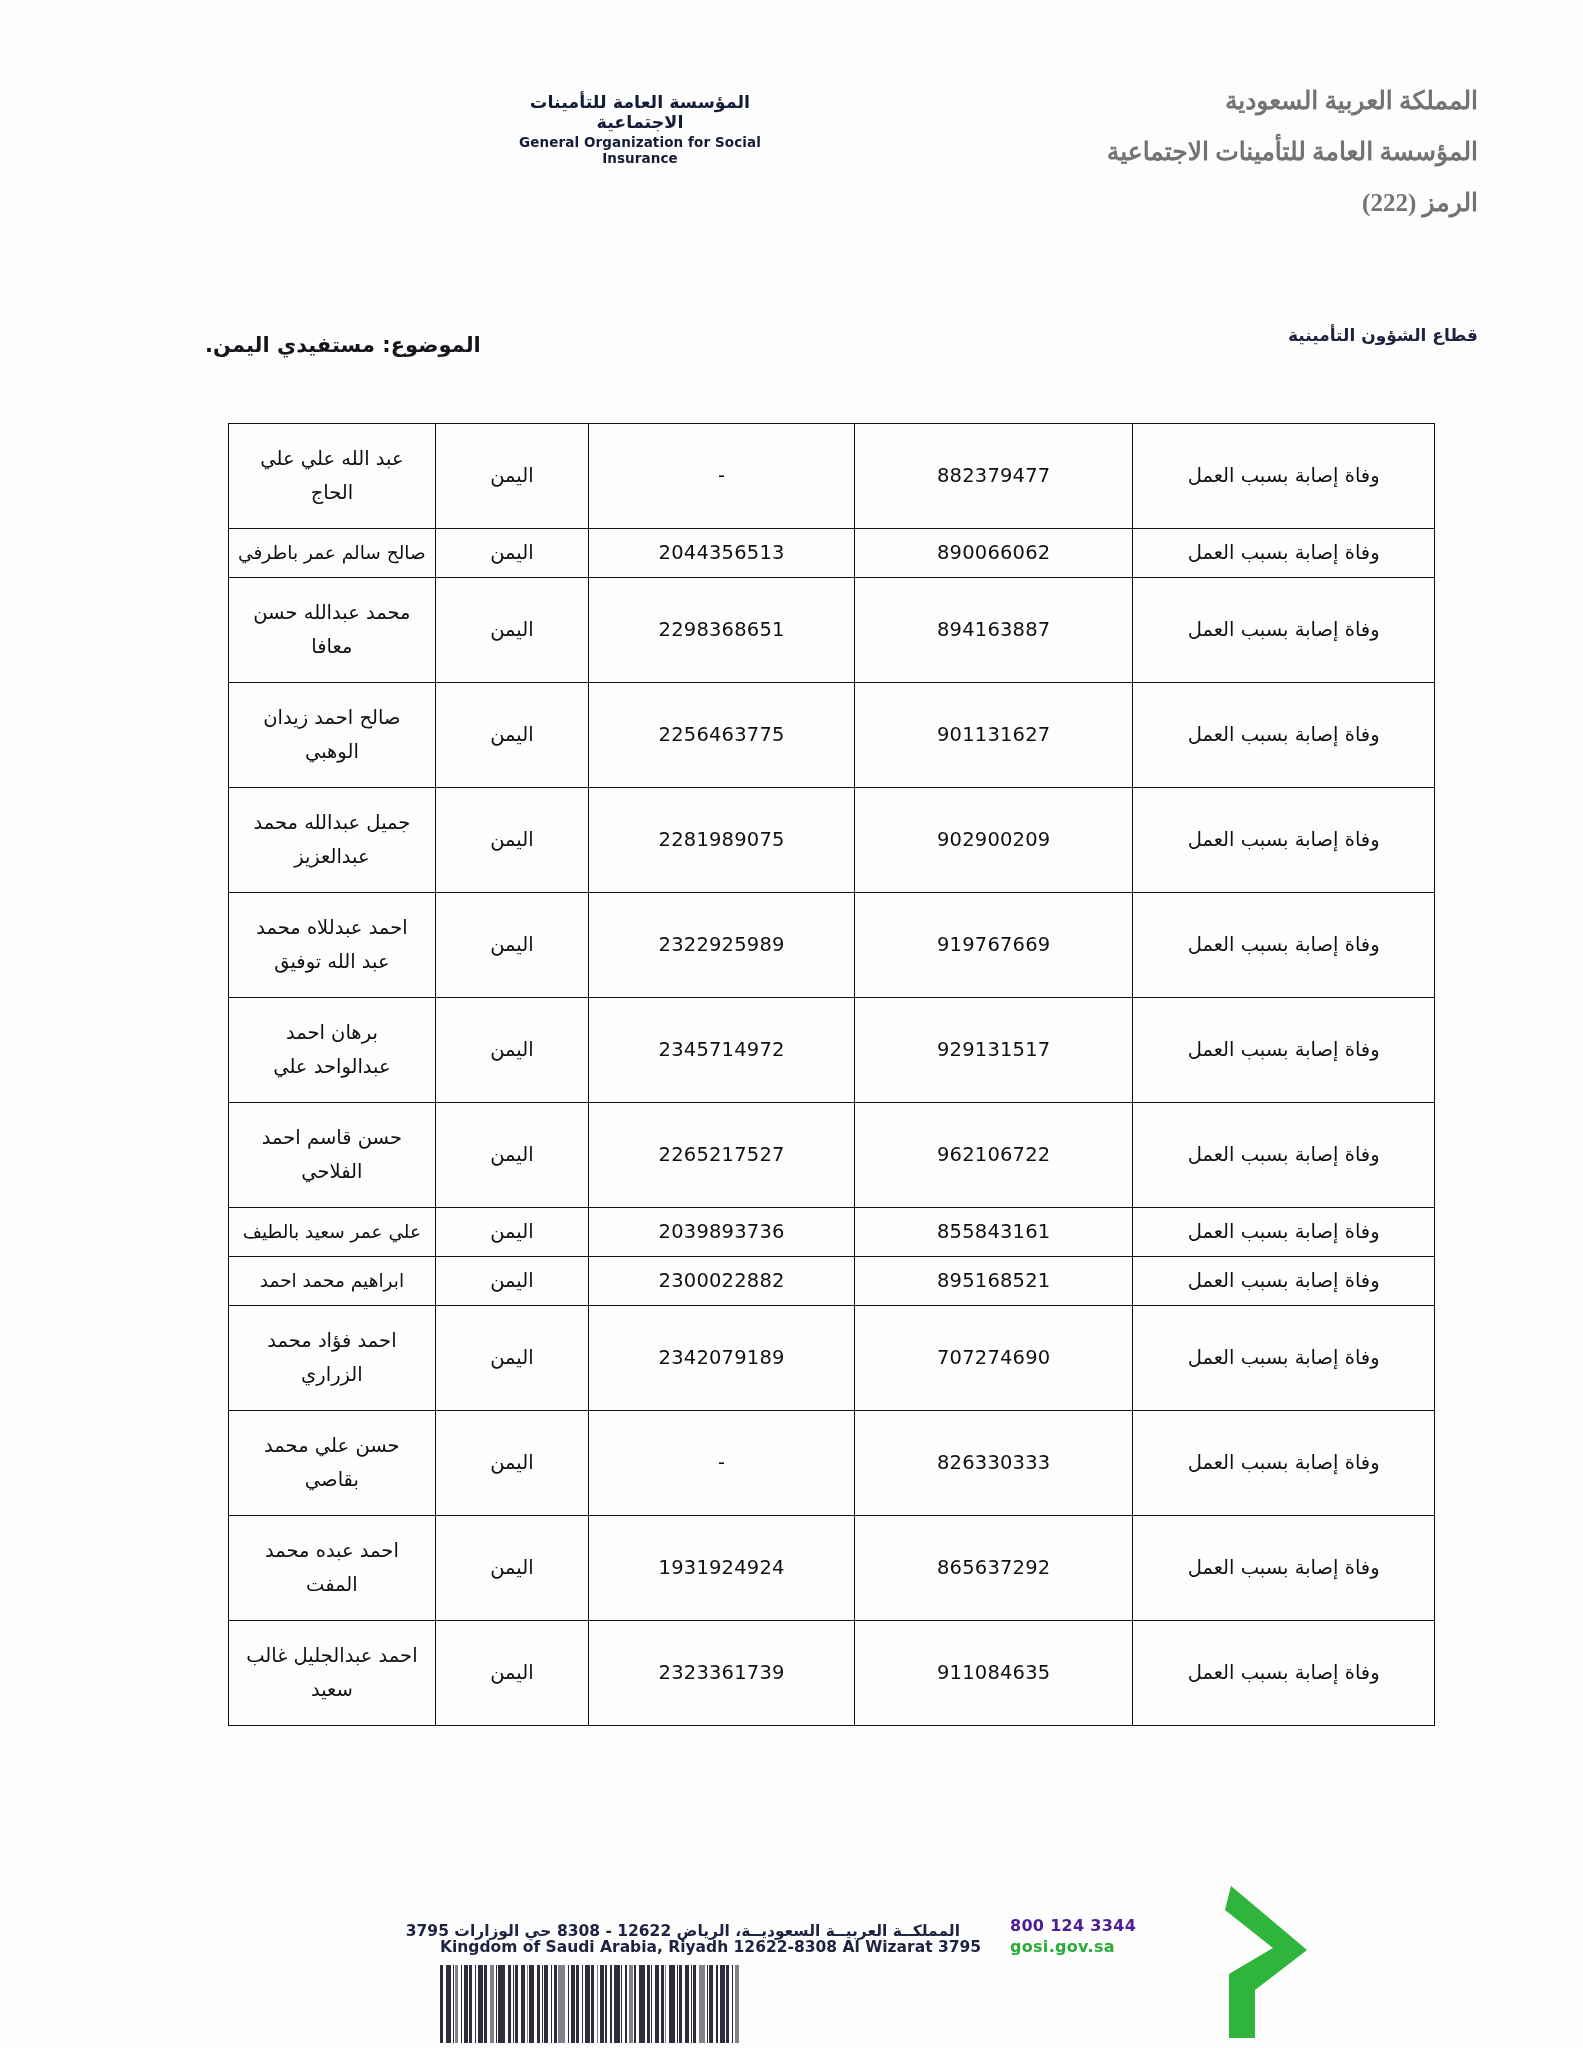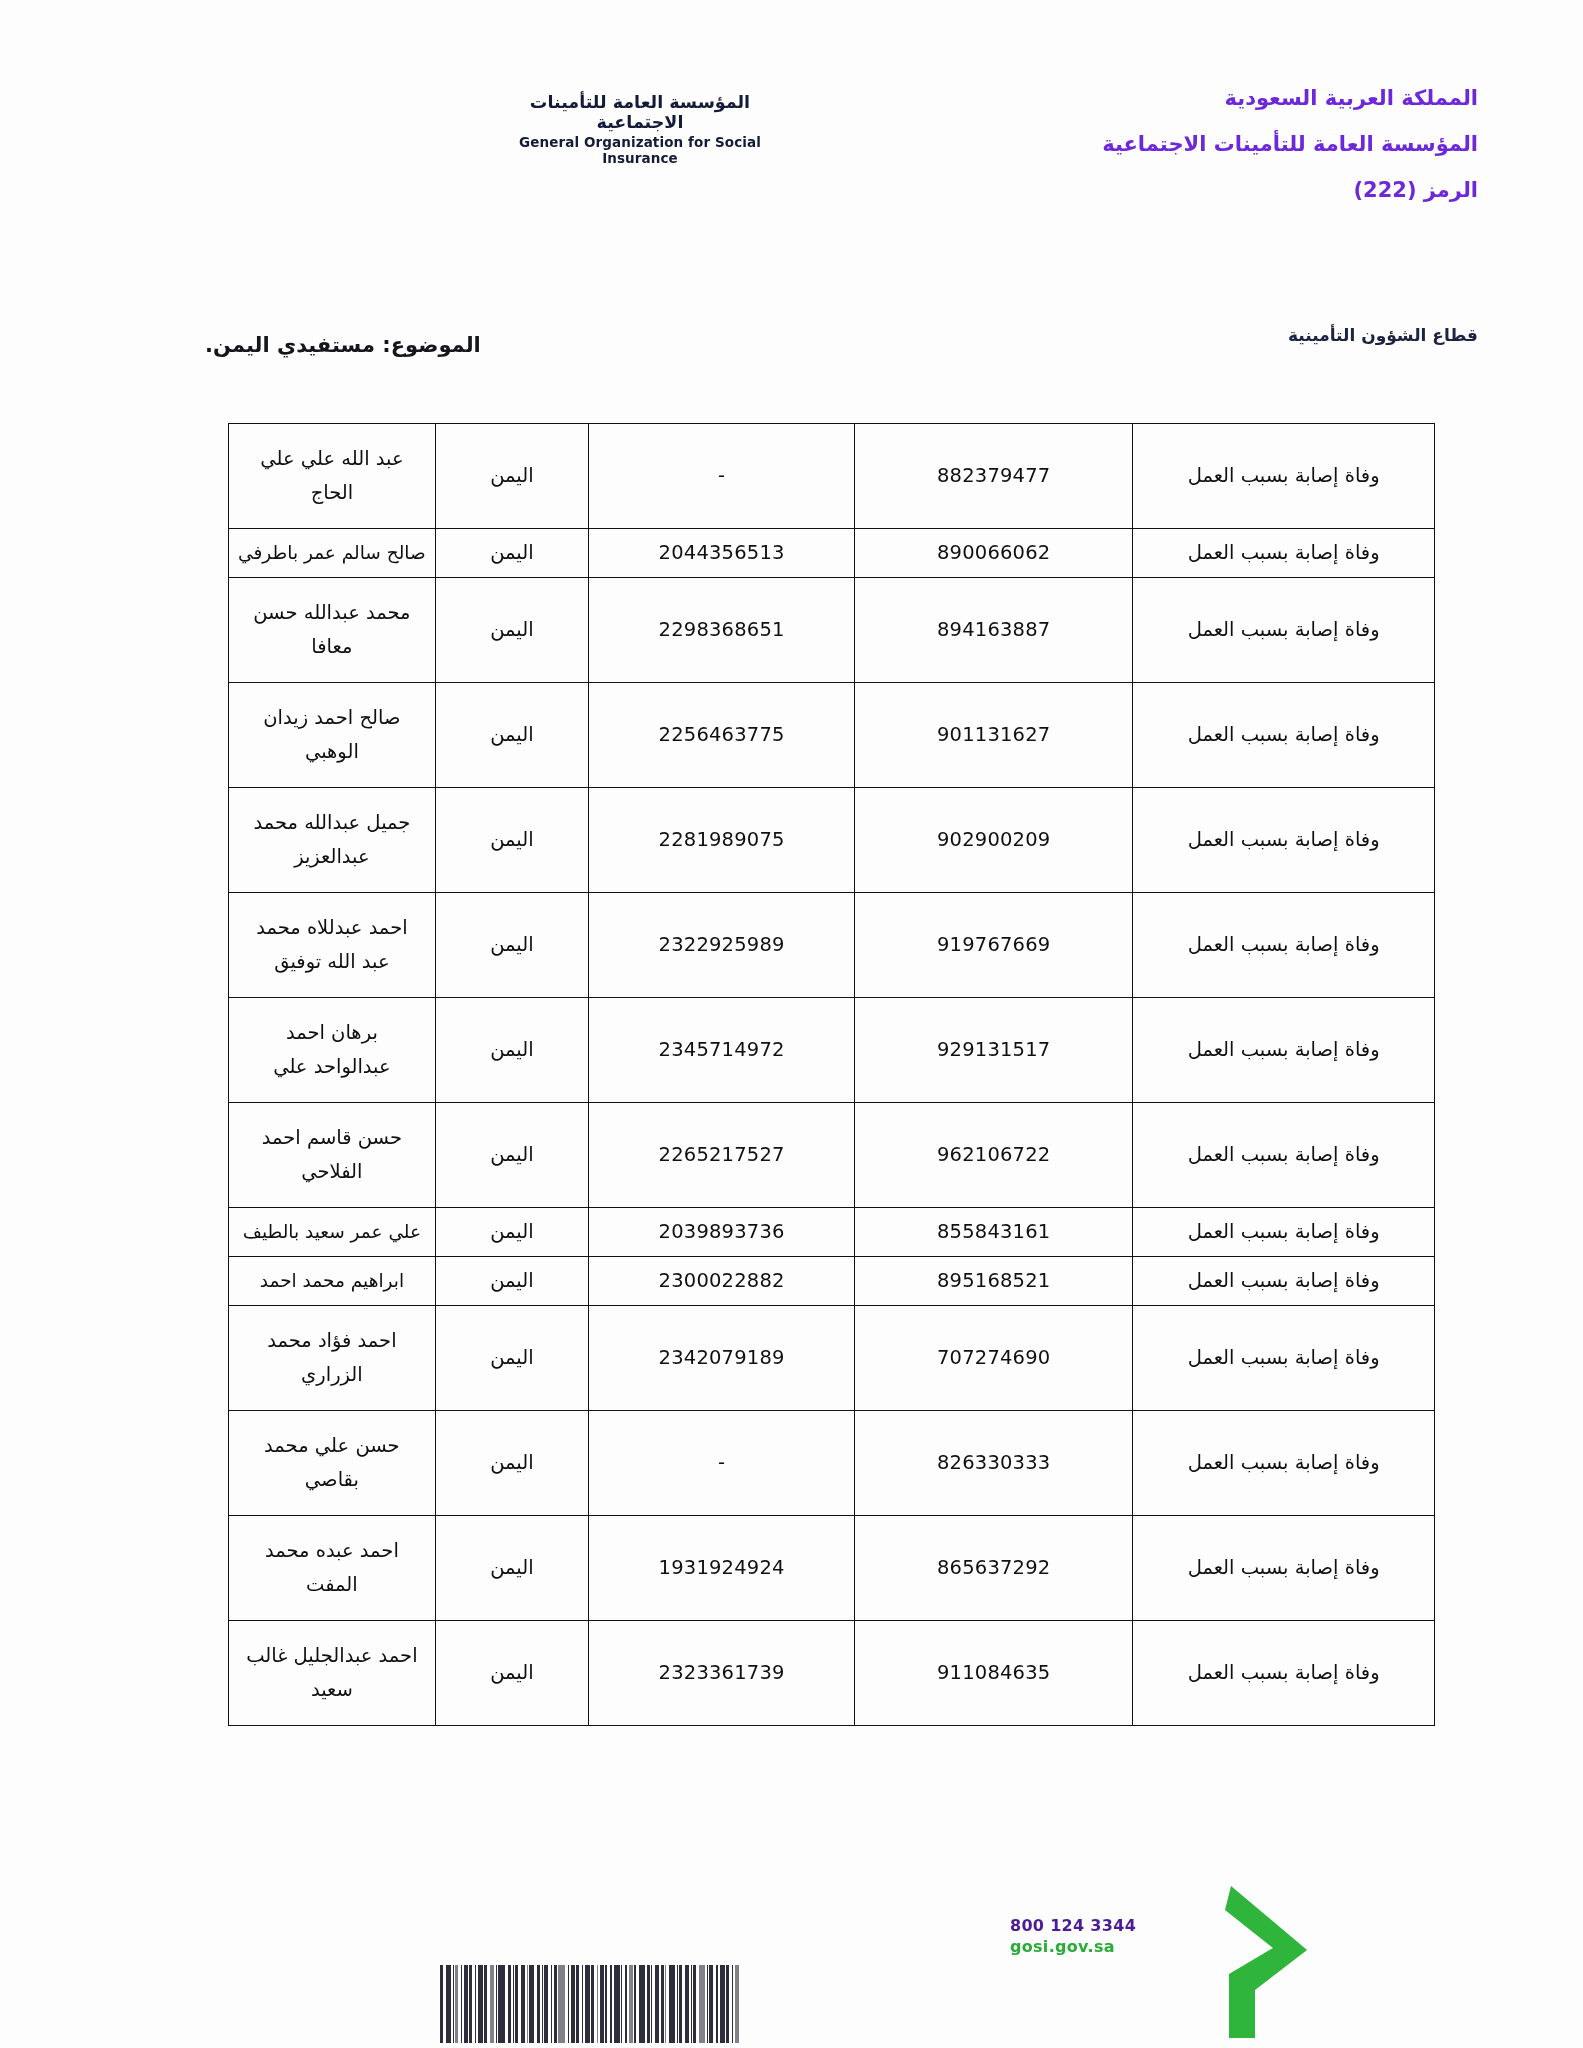--- a/index.html
+++ b/index.html
@@ -78,25 +78,26 @@
   }
 
   .header-right {
     position: absolute;
     right: 105px;
     top: 16px;
     text-align: right;
     direction: rtl;
   }
   .header-right .line {
-    font-size: 21px;
-    font-weight: 700;
-    color: #6d28d9;
+    font-size: 25px;
+    font-weight: 700;
+    color: #737373;
     margin-bottom: 22px;
     white-space: nowrap;
+    font-family: Liberation Serif, serif;
   }
   .header-right .line.code {
     margin-bottom: 0;
   }
 
   .sector {
     position: absolute;
     right: 105px;
     top: 325px;
     font-size: 17px;
@@ -394,20 +395,24 @@
               <span class="namewrap">احمد عبدالجليل غالب</span>
               <span class="namewrap">سعيد</span>
             </td>
           </tr>
         </tbody>
     </table>
   </div>
 
   <div class="footer">
 
+    <div class="footer-address">
+      <div class="ar">المملكــة العربيــة السعوديــة، الرياض 12622 - 8308 حي الوزارات 3795</div>
+      <div class="en">Kingdom of Saudi Arabia, Riyadh 12622-8308 Al Wizarat 3795</div>
+    </div>
 
     <div class="barcode">
         <i style="width: 4.8px; margin-right: 1px; opacity: 0.55;"></i>
         <i style="width: 1.6px; margin-right: 2px; opacity: 0.92;"></i>
         <i style="width: 3.2px; margin-right: 3px; opacity: 0.92;"></i>
         <i style="width: 6.4px; margin-right: 1px; opacity: 0.92;"></i>
         <i style="width: 1.6px; margin-right: 2px; opacity: 0.92;"></i>
         <i style="width: 4.8px; margin-right: 3px; opacity: 0.92;"></i>
         <i style="width: 1.6px; margin-right: 1px; opacity: 0.92;"></i>
         <i style="width: 8px; margin-right: 2px; opacity: 0.55;"></i>

